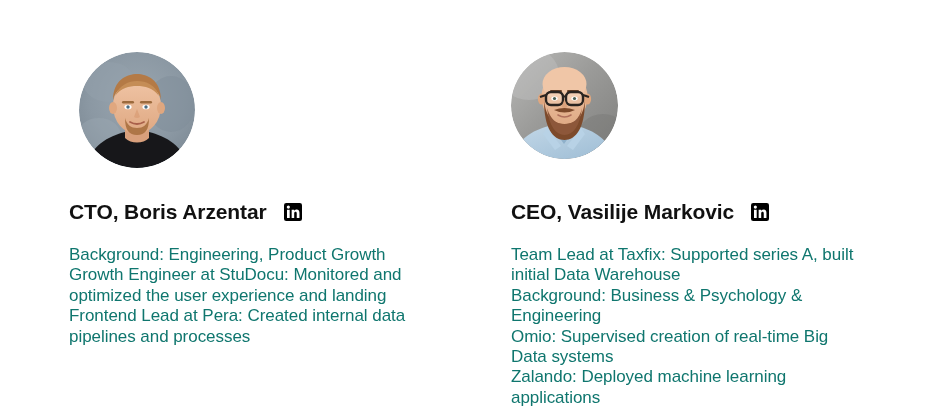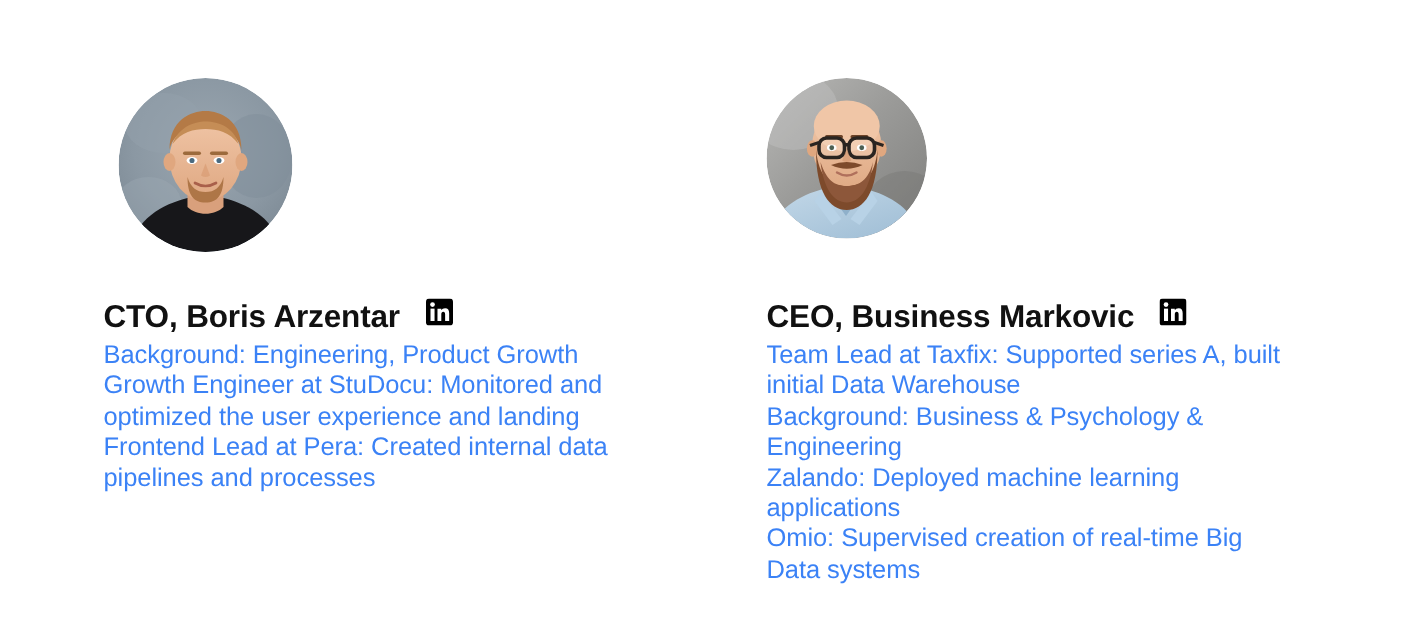--- a/index.html
+++ b/index.html
@@ -36,21 +36,21 @@
     margin-top: 52px;
   }
   .avatar-left  { width: 116px; height: 116px; margin-left: 10px; }
   .avatar-right { width: 107px; height: 107px; margin-left: 0px; }
 
   .avatar svg { display: block; width: 100%; height: 100%; }
 
   
   .name-row {
     display: flex;
-    align-items: flex-start;
+    align-items: center;
     margin-top: 31px;
     height: 26px;
   }
   .profile-right .name-row { margin-top: 40px; }
 
   .name-text {
     font-size: 21px;
     font-weight: bold;
     color: #111111;
     letter-spacing: -0.1px;
@@ -61,24 +61,24 @@
     display: inline-block;
     margin-left: 17px;
     width: 18px;
     height: 18px;
     flex: 0 0 auto;
   }
   .linkedin-icon svg { display: block; width: 18px; height: 18px; }
 
   
   .bio {
-    margin-top: 2px;
+    margin-top: 20px;
     font-size: 17px;
     line-height: 20.4px;
-    color: #3b82f6;
+    color: #0f766e;
     letter-spacing: -0.05px;
   }
   .bio-line { white-space: nowrap; }
   .bio-wrap { white-space: normal; }
   .profile-left  .bio { width: 340px; }
   .profile-right .bio { width: 345px; }
 </style>
 </head>
 <body>
 
@@ -221,32 +221,32 @@
           <ellipse cx="63.5" cy="46.5" rx="3.2" ry="2.1" fill="#ffffff"></ellipse>
           <circle cx="43.5" cy="46.5" r="1.6" fill="#4b5f52"></circle>
           <circle cx="63.5" cy="46.5" r="1.6" fill="#4b5f52"></circle>
 
           <path d="M53.5 47 L50.5 55 Q53.5 57 56.5 55 Z" fill="#d59a73" opacity="0.7"></path>
         </g>
       </svg>
     </div>
 
     <div class="name-row">
-      <span class="name-text">CEO, Business Markovic</span>
+      <span class="name-text">CEO, Vasilije Markovic</span>
       <a class="linkedin-icon" href="#">
         <svg viewBox="0 0 24 24" xmlns="http://www.w3.org/2000/svg" aria-hidden="true">
           <rect x="0" y="0" width="24" height="24" rx="3" fill="#000000"></rect>
           <rect x="4" y="9" width="3.6" height="11" fill="#ffffff"></rect>
           <circle cx="5.8" cy="5.4" r="2.1" fill="#ffffff"></circle>
           <path d="M10.2 9h3.4v1.5c.6-1 1.8-1.8 3.4-1.8 2.6 0 3.6 1.7 3.6 4.4V20h-3.6v-6c0-1.4-.5-2.2-1.7-2.2-1.1 0-1.7.75-1.7 2.2v6h-3.4z" fill="#ffffff"></path>
         </svg>
       </a>
     </div>
 
     <div class="bio">
       <div class="bio-wrap">Team Lead at Taxfix: Supported series A, built initial Data Warehouse</div>
       <div class="bio-wrap">Background: Business &amp; Psychology &amp; Engineering</div>
+      <div class="bio-wrap">Omio: Supervised creation of real-time Big Data systems</div>
       <div class="bio-wrap">Zalando: Deployed machine learning applications</div>
-      <div class="bio-wrap">Omio: Supervised creation of real-time Big Data systems</div>
     </div>
   </div>
 
 </div>
 
 </body></html>

